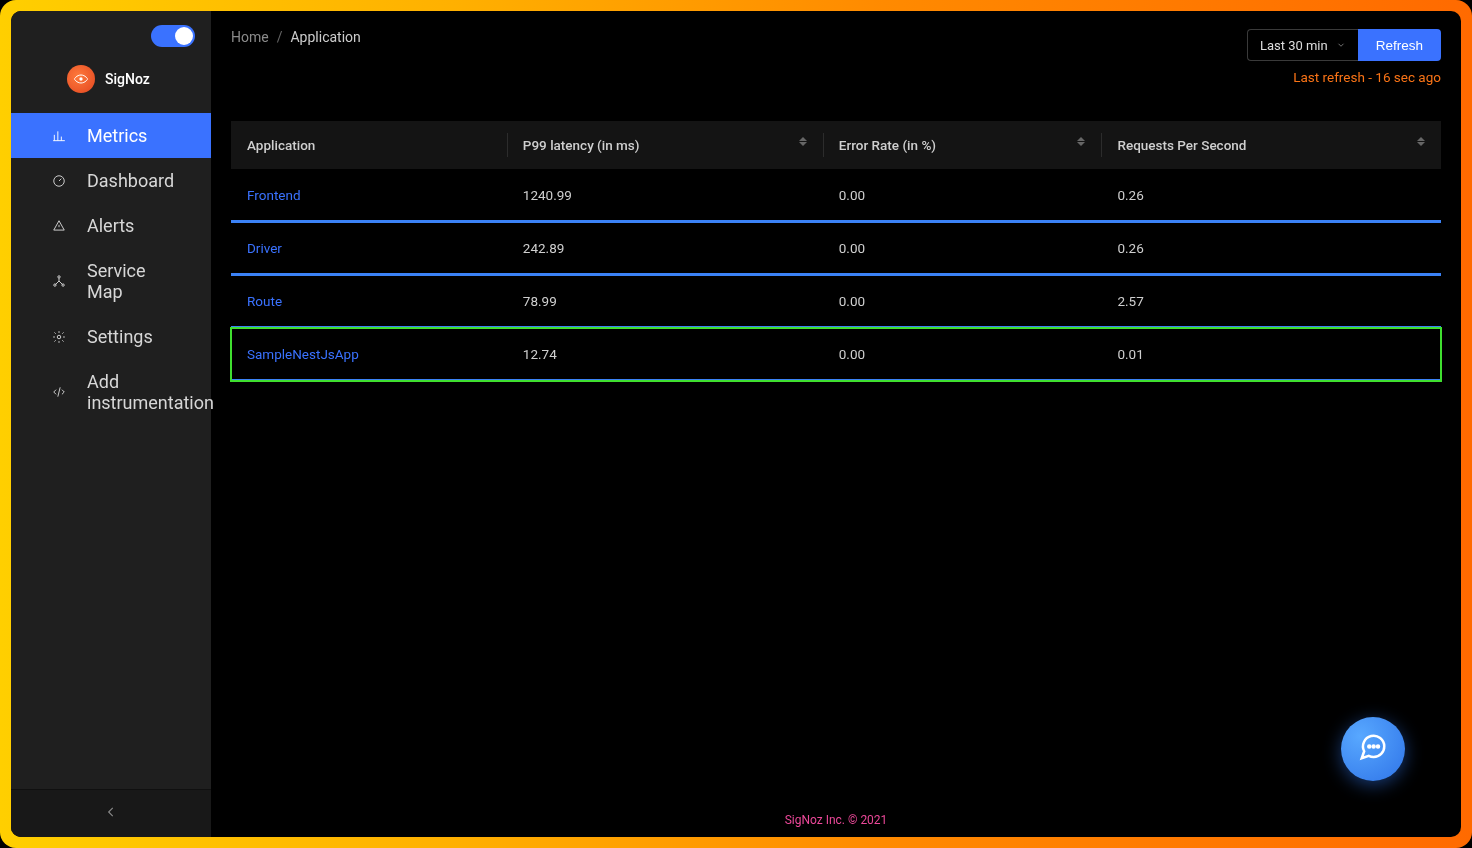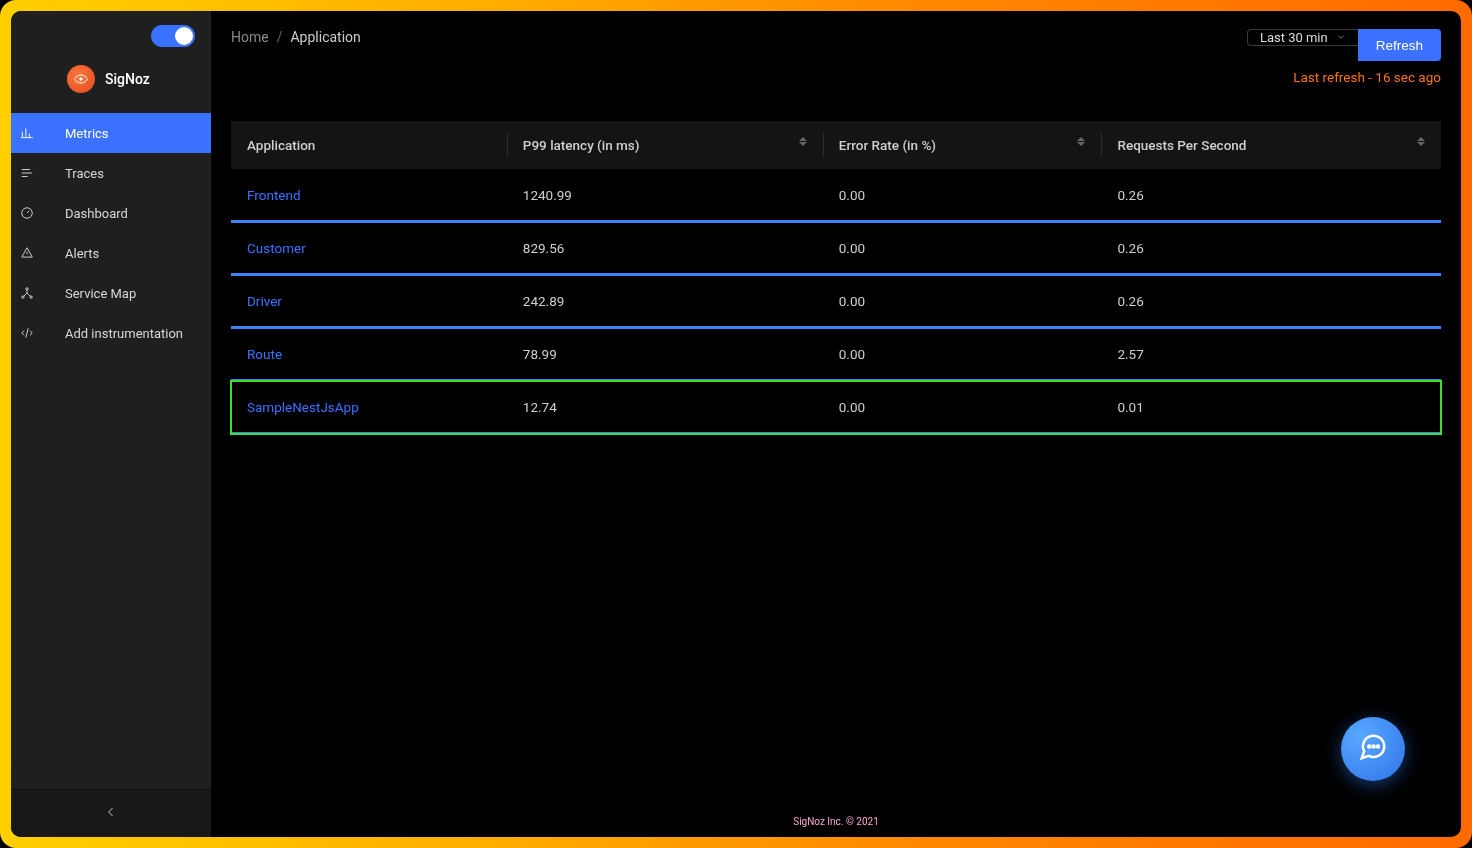--- a/index.html
+++ b/index.html
@@ -75,23 +75,23 @@
     display: flex;
     align-items: center;
     justify-content: center;
   }
   .brand-logo svg { width: 16px; height: 16px; }
   .brand-name { font-size: 14px; color: #fff; font-weight: 500; }
   .nav { display: flex; flex-direction: column; }
   .nav-item {
     display: flex;
     align-items: center;
-    gap: 30px;
-    padding: 12px 8px;
-    font-size: 13px;
+    gap: 20px;
+    padding: 12px 40px;
+    font-size: 18px;
     color: #d7d7d7;
     cursor: pointer;
   }
   .nav-item.active {
     background: #3a72ff;
     color: #fff;
   }
   .nav-icon {
     width: 16px;
     height: 16px;
@@ -124,21 +124,21 @@
     align-items: flex-start;
     padding: 18px 20px 0;
     font-size: 14px;
   }
   .breadcrumbs { color: #ccc; display: flex; gap: 8px; align-items: center; }
   .breadcrumb-home { color: #8a8a8a; cursor: pointer; }
   .breadcrumb-sep { color: #666; }
   .top-right { margin-left: auto; display: flex; flex-direction: column; align-items: flex-end; gap: 8px; }
   .top-controls { display: flex; gap: 0; }
   .time-select {
-    height: 17px;
+    height: 32px;
     border: 1px solid #3a3a3a;
     background: #000;
     color: #ddd;
     padding: 0 12px;
     display: flex;
     align-items: center;
     gap: 8px;
     border-radius: 4px 0 0 4px;
     border-right: none;
     font-size: 13px;
@@ -201,22 +201,22 @@
     outline: 2px solid #3fdf2f;
     outline-offset: -1px;
   }
   
   .footer {
     position: absolute;
     bottom: 10px;
     left: 200px;
     right: 0;
     text-align: center;
-    font-size: 10px;
-    color: #f9a8d4;
+    font-size: 12px;
+    color: #ec4899;
   }
   
   .chat-bubble {
     position: absolute;
     right: 56px;
     bottom: 56px;
     width: 64px;
     height: 64px;
     border-radius: 50%;
     background: radial-gradient(circle at 30% 30%, #58a8ff, #2f74e8);
@@ -254,28 +254,20 @@
           <span class="nav-icon">
               <svg viewBox="0 0 24 24">
                 <path d="M4 20V10M10 20V4M16 20v-7M22 20H2"></path>
               </svg>
             </span>
           <span>Metrics</span>
         </div>
         <div class="nav-item">
           <span class="nav-icon">
               <svg viewBox="0 0 24 24">
-                <path d="M3 6h14M3 12h18M3 18h10"></path>
-              </svg>
-            </span>
-          <span>Traces</span>
-        </div>
-        <div class="nav-item">
-          <span class="nav-icon">
-              <svg viewBox="0 0 24 24">
                 <circle cx="12" cy="12" r="9"></circle>
                 <path d="M12 12l4-4"></path>
               </svg>
             </span>
           <span>Dashboard</span>
         </div>
         <div class="nav-item">
           <span class="nav-icon">
               <svg viewBox="0 0 24 24">
                 <path d="M12 3l9 16H3z"></path>
@@ -287,20 +279,29 @@
         <div class="nav-item">
           <span class="nav-icon">
               <svg viewBox="0 0 24 24">
                 <circle cx="12" cy="5" r="2"></circle>
                 <circle cx="5" cy="19" r="2"></circle>
                 <circle cx="19" cy="19" r="2"></circle>
                 <path d="M12 7v5M12 12l-6 6M12 12l6 6"></path>
               </svg>
             </span>
           <span>Service Map</span>
+        </div>
+        <div class="nav-item">
+          <span class="nav-icon">
+              <svg viewBox="0 0 24 24">
+                <circle cx="12" cy="12" r="3"></circle>
+                <path d="M12 2v3M12 19v3M4.2 4.2l2.1 2.1M17.7 17.7l2.1 2.1M2 12h3M19 12h3M4.2 19.8l2.1-2.1M17.7 6.3l2.1-2.1"></path>
+              </svg>
+            </span>
+          <span>Settings</span>
         </div>
         <div class="nav-item">
           <span class="nav-icon">
               <svg viewBox="0 0 24 24">
                 <path d="M7 8l-4 4 4 4M17 8l4 4-4 4M14 4l-4 16"></path>
               </svg>
             </span>
           <span>Add instrumentation</span>
         </div>
       </nav>
@@ -352,26 +353,20 @@
               </tr>
           </thead>
           <tbody id="table-body">
               <tr>
                 <td><a>Frontend</a></td>
                 <td>1240.99</td>
                 <td>0.00</td>
                 <td>0.26</td>
               </tr>
               <tr>
-                <td><a>Customer</a></td>
-                <td>829.56</td>
-                <td>0.00</td>
-                <td>0.26</td>
-              </tr>
-              <tr>
                 <td><a>Driver</a></td>
                 <td>242.89</td>
                 <td>0.00</td>
                 <td>0.26</td>
               </tr>
               <tr>
                 <td><a>Route</a></td>
                 <td>78.99</td>
                 <td>0.00</td>
                 <td>2.57</td>

